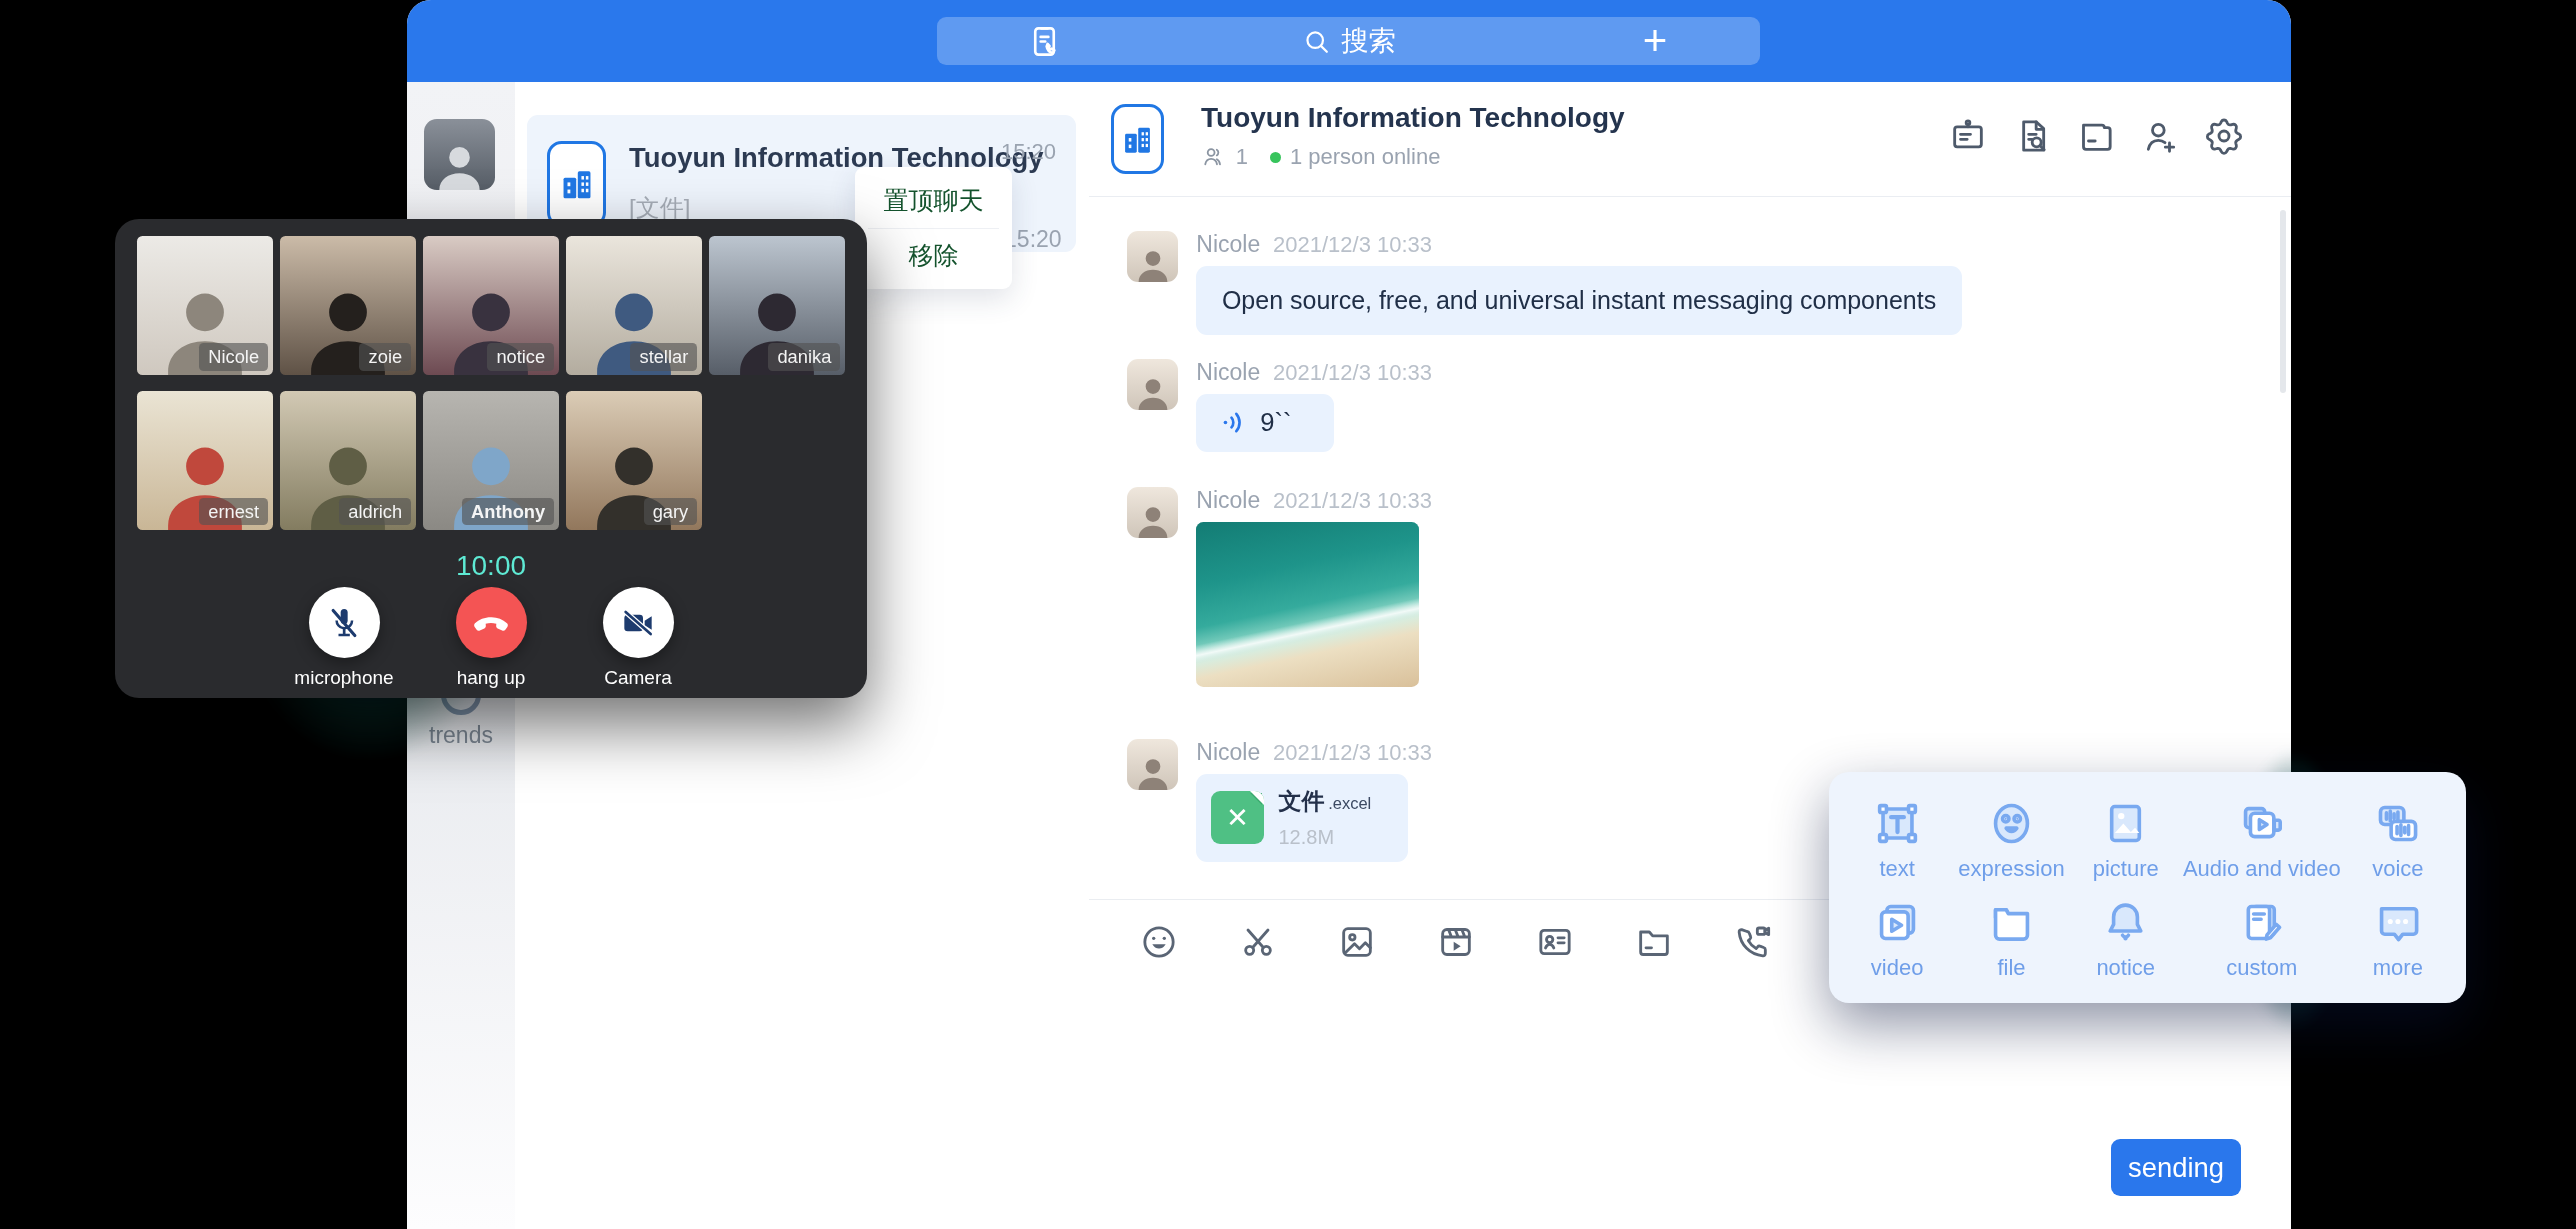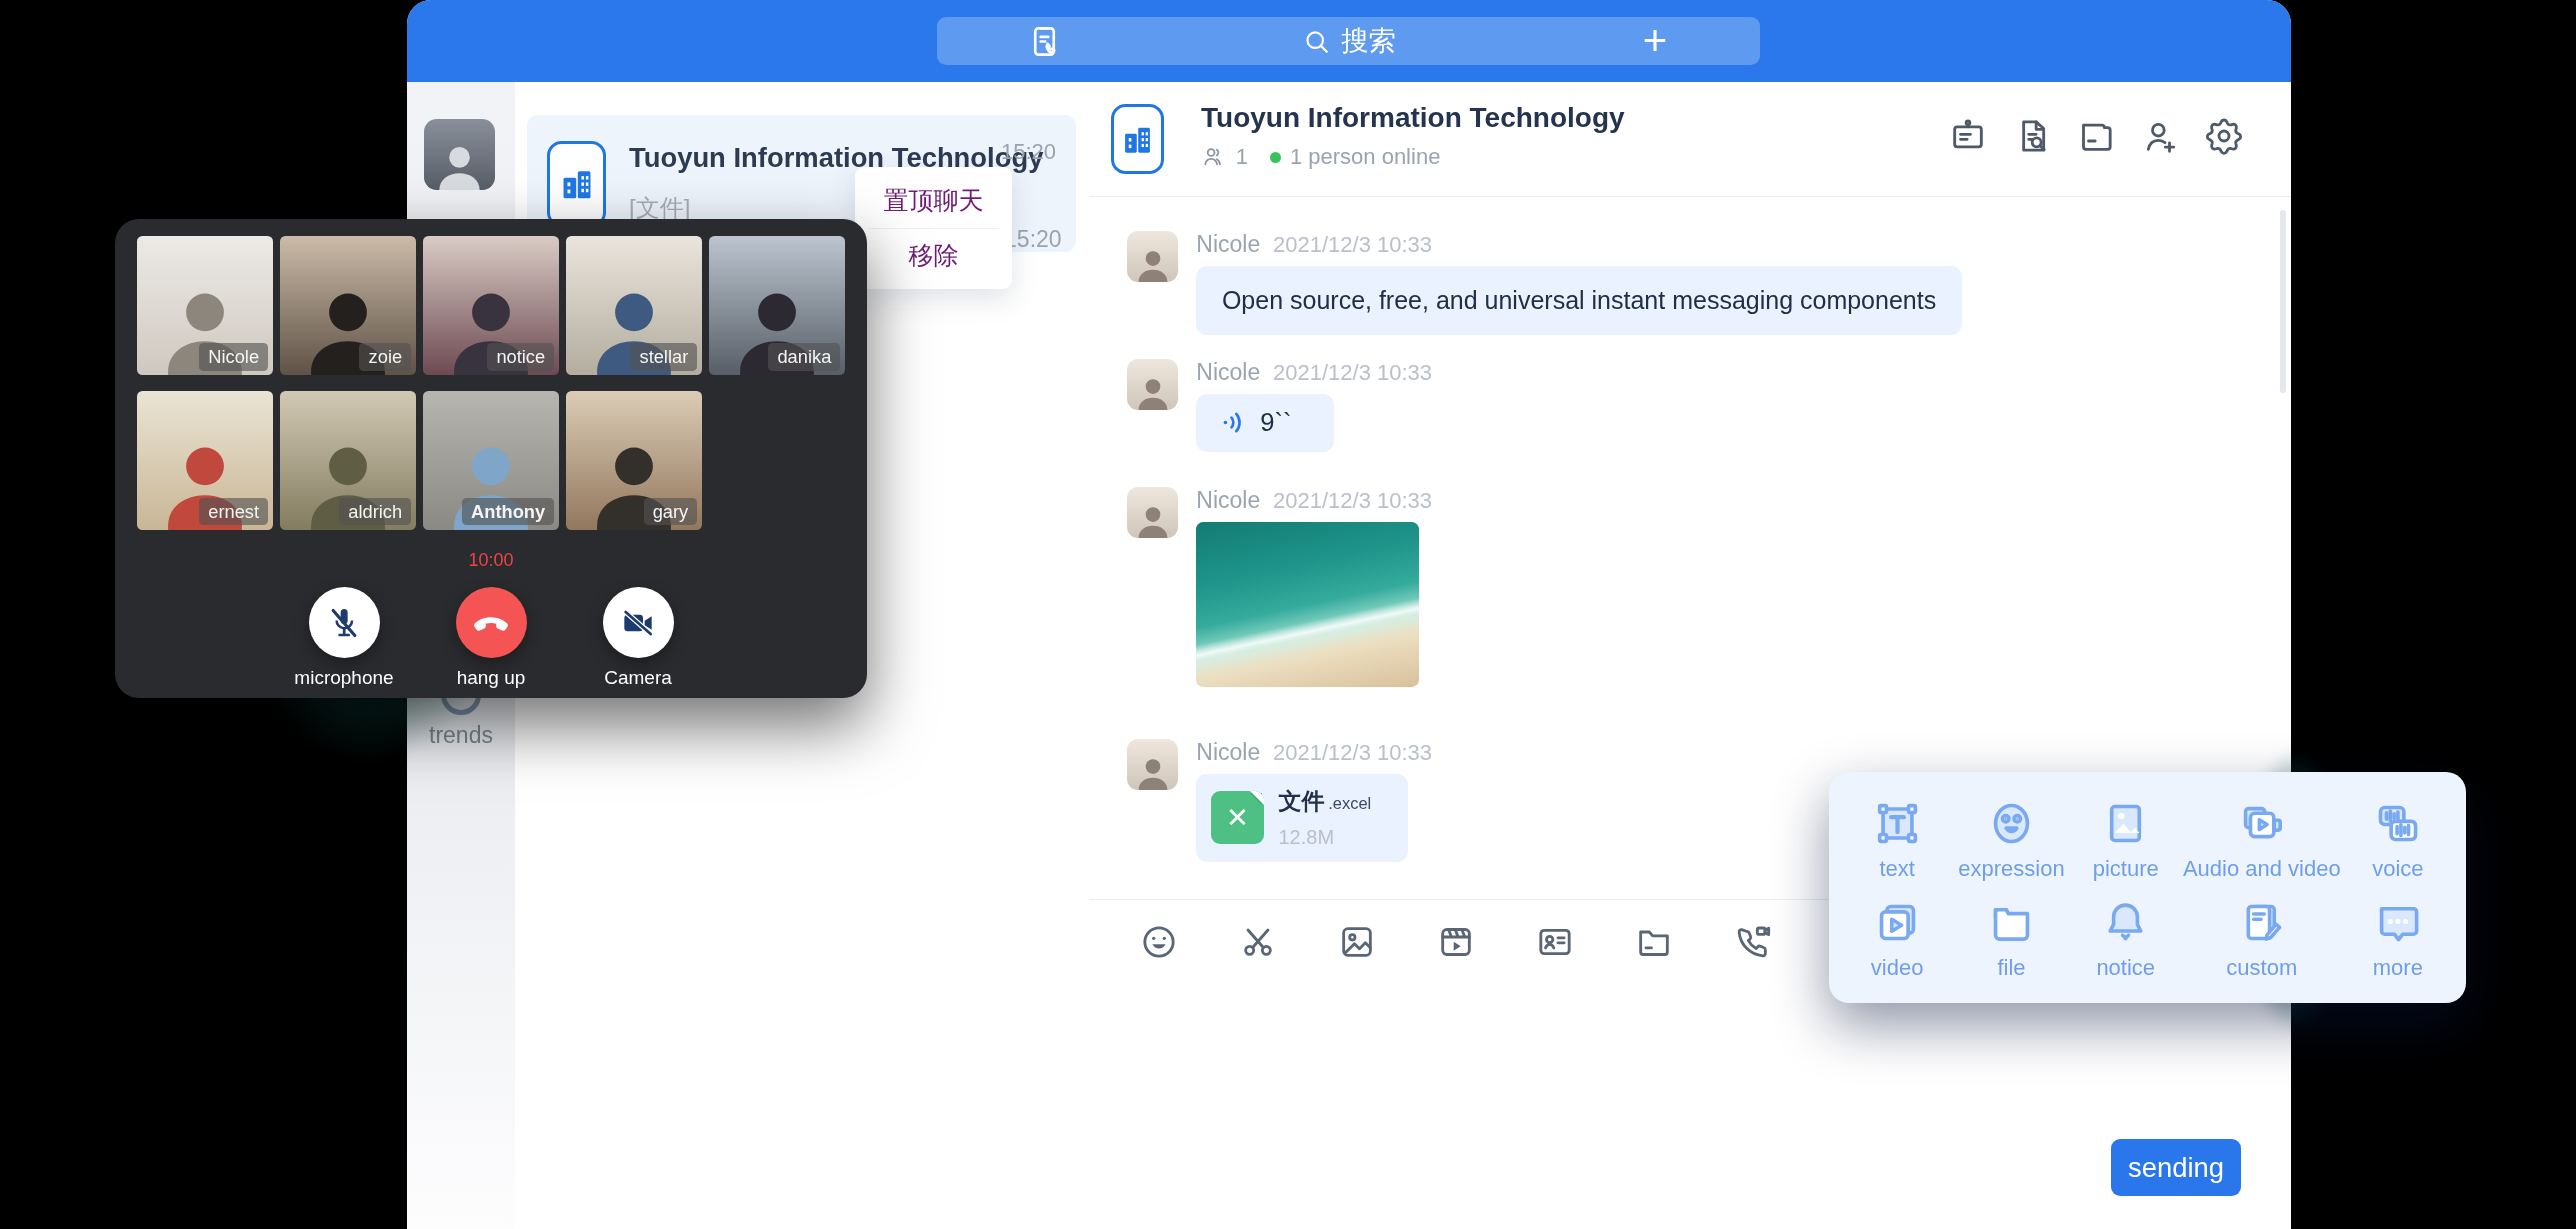--- a/index.html
+++ b/index.html
@@ -33,21 +33,21 @@
   #chat-item .gicon{position:absolute;left:20px;top:25.6px;}
   #chat-item .title{position:absolute;left:102px;top:27.4px;font-size:27.4px;font-weight:700;color:#2c3a52;white-space:nowrap;}
   #chat-item .sub{position:absolute;left:102px;top:77px;font-size:24px;color:#a6adb7;}
   #chat-item .time{position:absolute;right:20px;top:24px;font-size:22px;color:#9aa3b0;}
   #chat-time-2{right:27.4px;top:144px;font-size:23px;color:#9aa3b0;}
 
   .group-badge{box-sizing:border-box;background:#fff;border:3.7px solid #2077e4;border-radius:14.6px;display:flex;align-items:center;justify-content:center;}
 
   
   #context-menu{left:855px;top:167px;width:157px;background:#fff;border-radius:9.1px;box-shadow:0 9.1px 27.4px rgba(40,60,90,.14);z-index:20;padding:5.5px 0;}
-  .menu-item{height:55px;display:flex;align-items:center;justify-content:center;font-size:25px;color:#701a75;cursor:pointer;}
+  .menu-item{height:55px;display:flex;align-items:center;justify-content:center;font-size:25px;color:#14532d;cursor:pointer;}
   .menu-sep{height:0.9px;background:#eef0f4;margin:0 12.8px;}
 
   
   #main{left:682px;top:82px;width:1202px;bottom:0;background:#fff;}
   #main-header{left:0;top:0;right:0;height:114px;border-bottom:1.8px solid #eaedf2;}
   #main-header .gicon{position:absolute;left:22px;top:22px;}
   #main-title{position:absolute;left:112px;top:20px;font-size:28px;font-weight:700;color:#24344e;white-space:nowrap;}
   #main-meta{position:absolute;left:112px;top:62px;display:flex;align-items:center;gap:9.1px;font-size:22px;color:#9aa3b0;}
   #online-dot{width:11px;height:11px;border-radius:50%;background:#37c45c;margin-left:12.8px;}
   #header-actions{position:absolute;right:46px;top:33px;display:flex;gap:22px;}
@@ -90,21 +90,21 @@
     background:radial-gradient(closest-side at 65% 35%, rgba(28,46,205,.55) 0%, rgba(13,86,78,.35) 55%, rgba(0,0,0,0) 78%);filter:blur(5.5px);}
   #glow-popup{left:2223px;top:714px;width:353px;height:393px;z-index:25;
     background:radial-gradient(closest-side at 20% 45%, rgba(28,46,205,.6) 0%, rgba(13,86,78,.4) 55%, rgba(0,0,0,0) 80%);filter:blur(5.5px);}
 
   
   #call-overlay{left:115px;top:219px;width:752px;height:479px;background:#2a2b2e;border-radius:24px;z-index:40;box-shadow:0 27.4px 64px rgba(0,0,0,.55);}
   #tiles{position:absolute;left:22px;top:17.4px;right:22px;display:grid;grid-template-columns:repeat(5,1fr);grid-column-gap:7.3px;grid-row-gap:15.6px;}
   .tile{height:139px;border-radius:5.5px;position:relative;overflow:hidden;}
   .tile svg{position:absolute;bottom:-7.3px;left:50%;transform:translateX(-50%);}
   .tile .chip{position:absolute;right:4.6px;bottom:4.6px;background:rgba(82,82,82,.62);border-radius:4.6px;padding:2.7px 9.1px;font-size:18.3px;color:#f4f4f4;}
-  #call-timer{position:absolute;left:0;right:0;top:331px;text-align:center;color:#ef4444;font-size:18px;}
+  #call-timer{position:absolute;left:0;right:0;top:331px;text-align:center;color:#5eead4;font-size:28px;}
   #call-controls{position:absolute;left:0;right:0;top:368px;display:flex;justify-content:center;gap:37px;}
   .ctrl{width:110px;text-align:center;}
   .ctrl .cbtn{width:71px;height:71px;border-radius:50%;margin:0 auto;display:flex;align-items:center;justify-content:center;cursor:pointer;box-shadow:0 5.5px 14.6px rgba(0,0,0,.35);}
   .ctrl .clabel{margin-top:9.1px;font-size:19px;color:#fff;}
 
   
   #attach-popup{left:1829px;top:772px;width:637px;height:231px;background:#eef4fd;border-radius:20px;z-index:30;
     box-shadow:0 22px 55px rgba(8,20,60,.45);display:grid;grid-template-columns:repeat(5,1fr);grid-template-rows:1fr 1fr;padding:18.3px 11px 14.6px;box-sizing:border-box;}
   .acell{display:flex;flex-direction:column;align-items:center;justify-content:center;gap:7.3px;cursor:pointer;}
   .acell .albl{font-size:22px;color:#6f9ee9;white-space:nowrap;}

